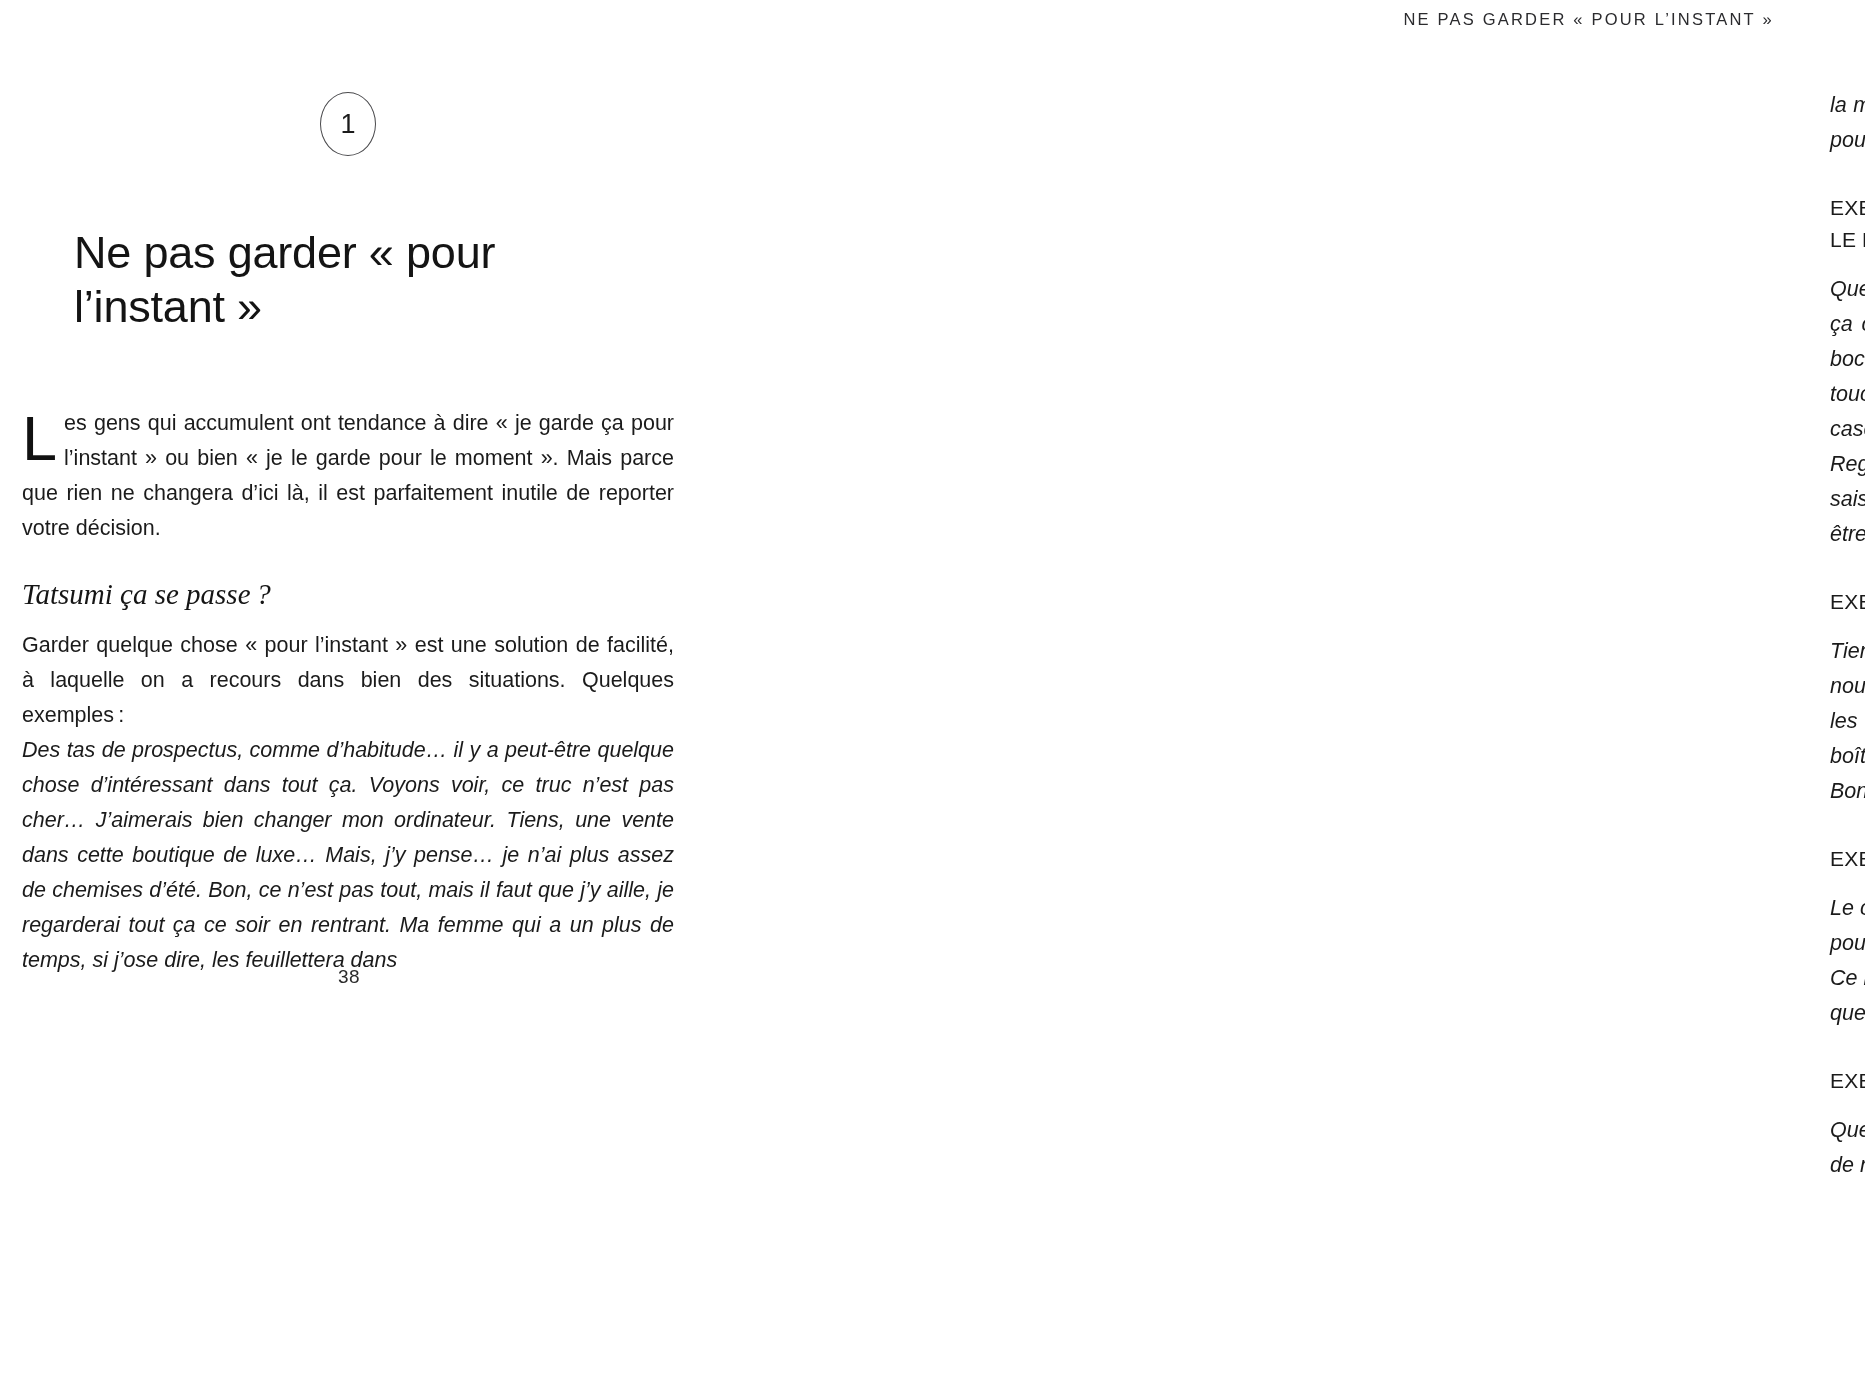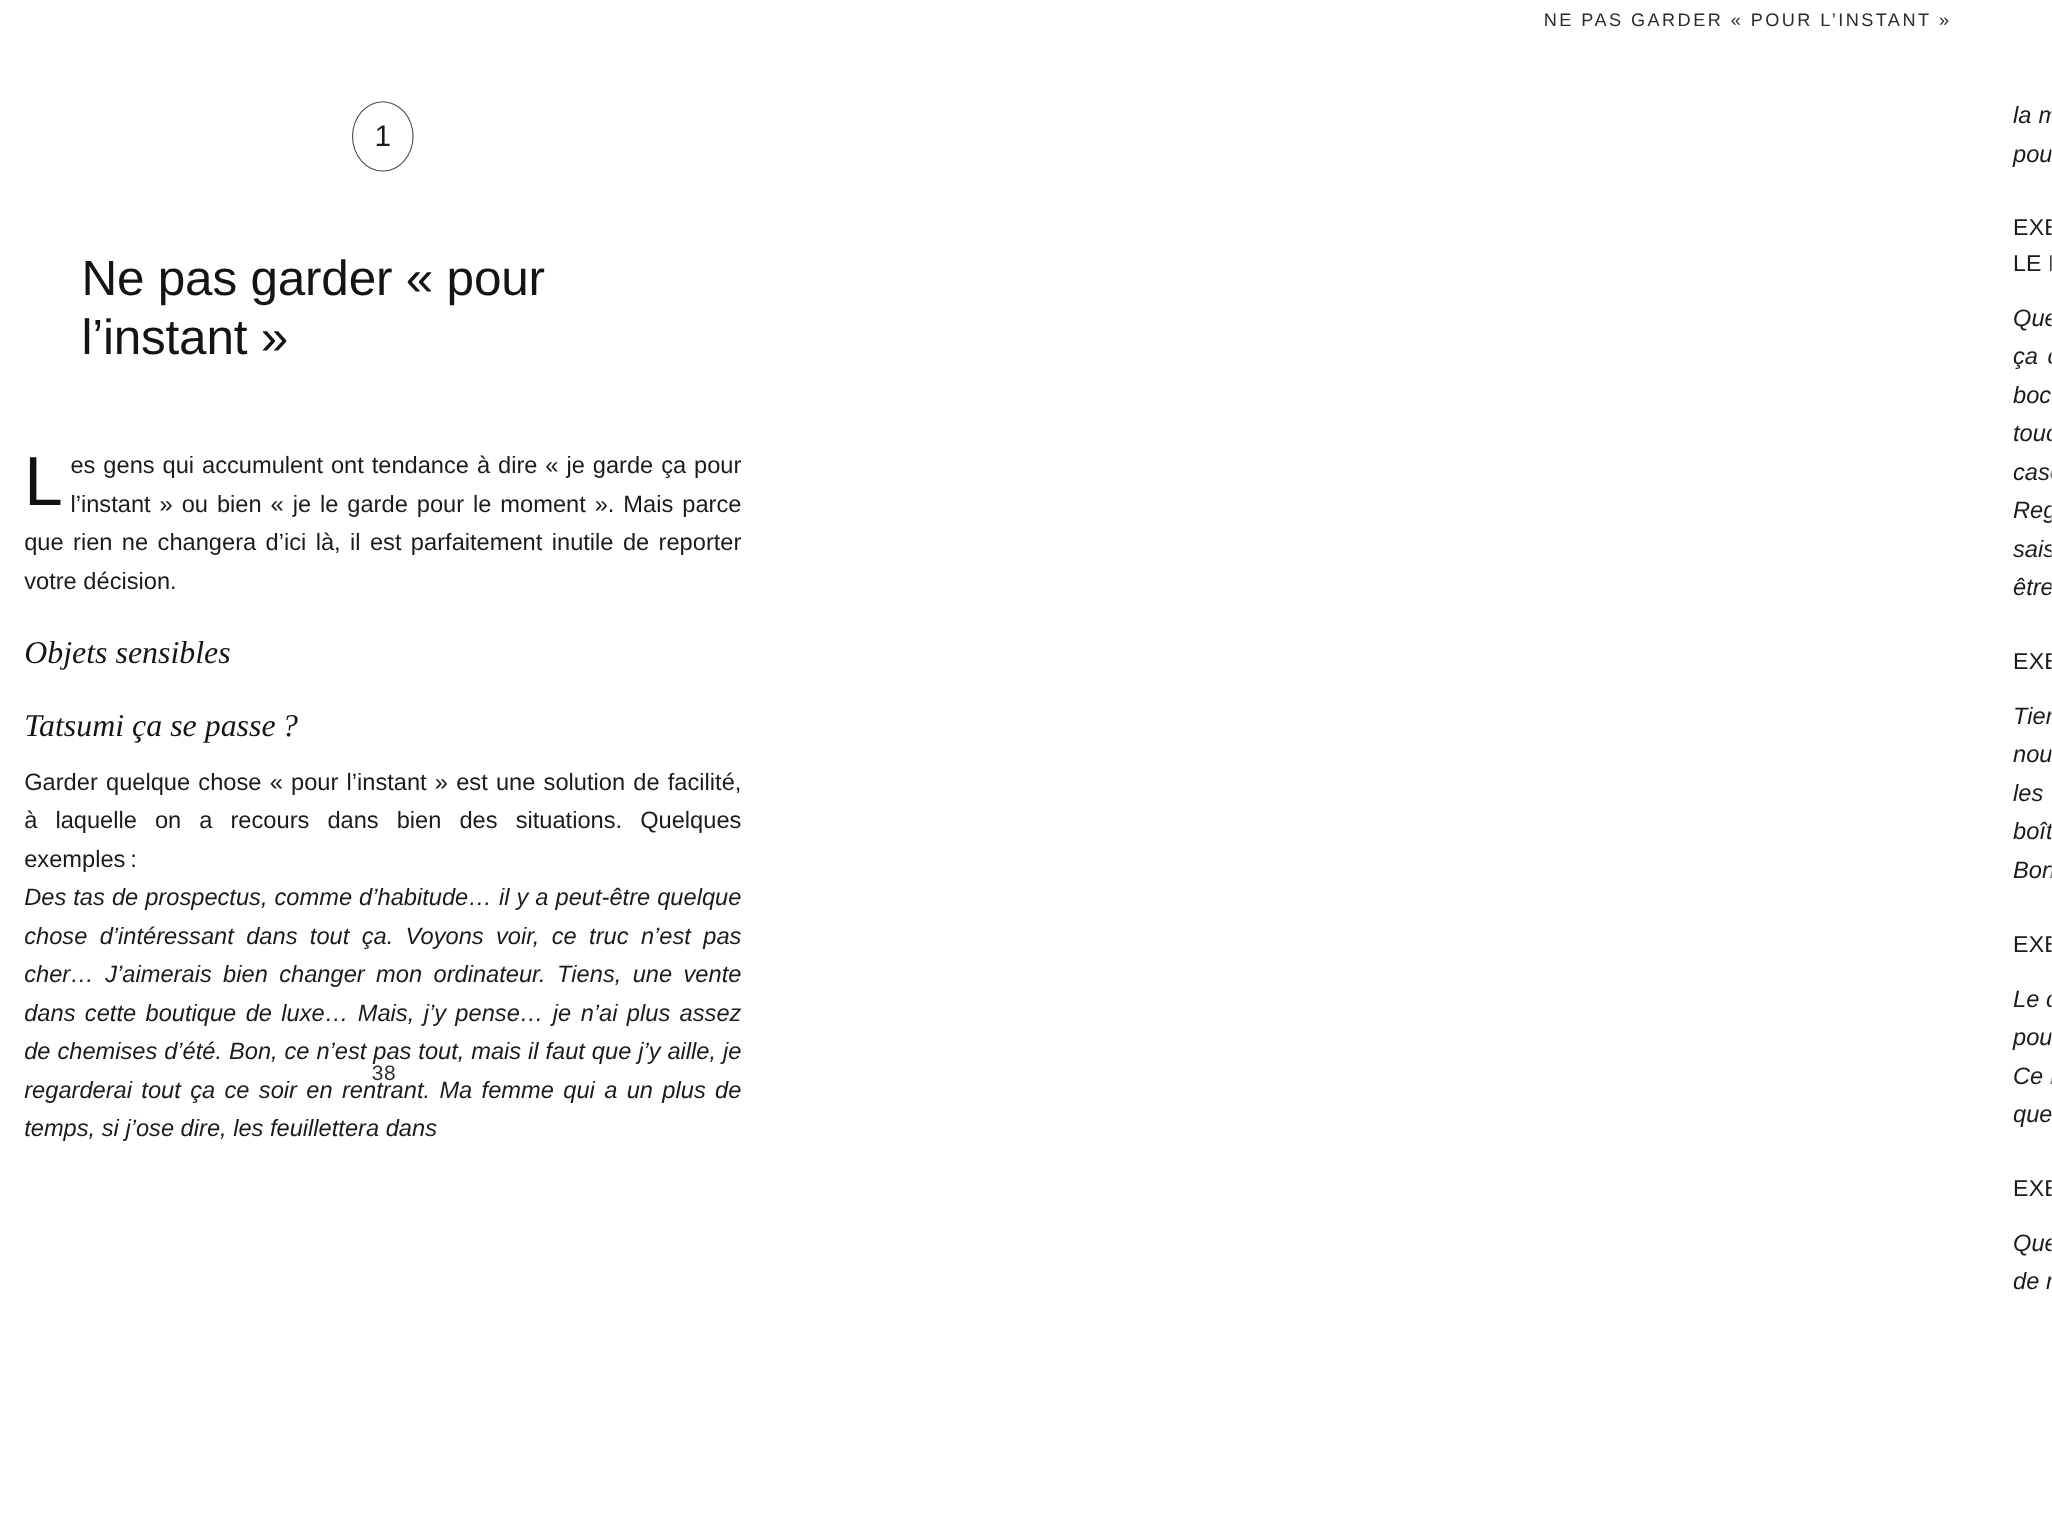--- a/index.html
+++ b/index.html
@@ -177,21 +177,20 @@
       <div class="badge-wrap">
         <div class="chapter-badge">1</div>
       </div>
 
       <h1 class="chapter-title">Ne pas garder «&nbsp;pour l’instant&nbsp;»</h1>
 
       <div class="dropcap-para">
         <span class="dropcap">L</span><span>es gens qui accumulent ont tendance à dire « je garde ça pour l’instant » ou bien « je le garde pour le moment ». Mais parce que rien ne changera d’ici là, il est parfaitement inutile de reporter votre décision.</span>
       </div>
 
-      <h2 class="sub">Objets sensibles</h2>
 
 
       <h2 class="sub">Tatsumi ça se passe ?</h2>
 
       <p class="body">Garder quelque chose « pour l’instant » est une solution de facilité, à laquelle on a recours dans bien des situations. Quelques exemples :</p>
 
 
       <p class="example-text">Des tas de prospectus, comme d’habitude… il y a peut-être quelque chose d’intéressant dans tout ça. Voyons voir, ce truc n’est pas cher… J’aimerais bien changer mon ordinateur. Tiens, une vente dans cette boutique de luxe… Mais, j’y pense… je n’ai plus assez de chemises d’été. Bon, ce n’est pas tout, mais il faut que j’y aille, je regarderai tout ça ce soir en rentrant. Ma femme qui a un plus de temps, si j’ose dire, les feuillettera dans</p>
 
     </div>

